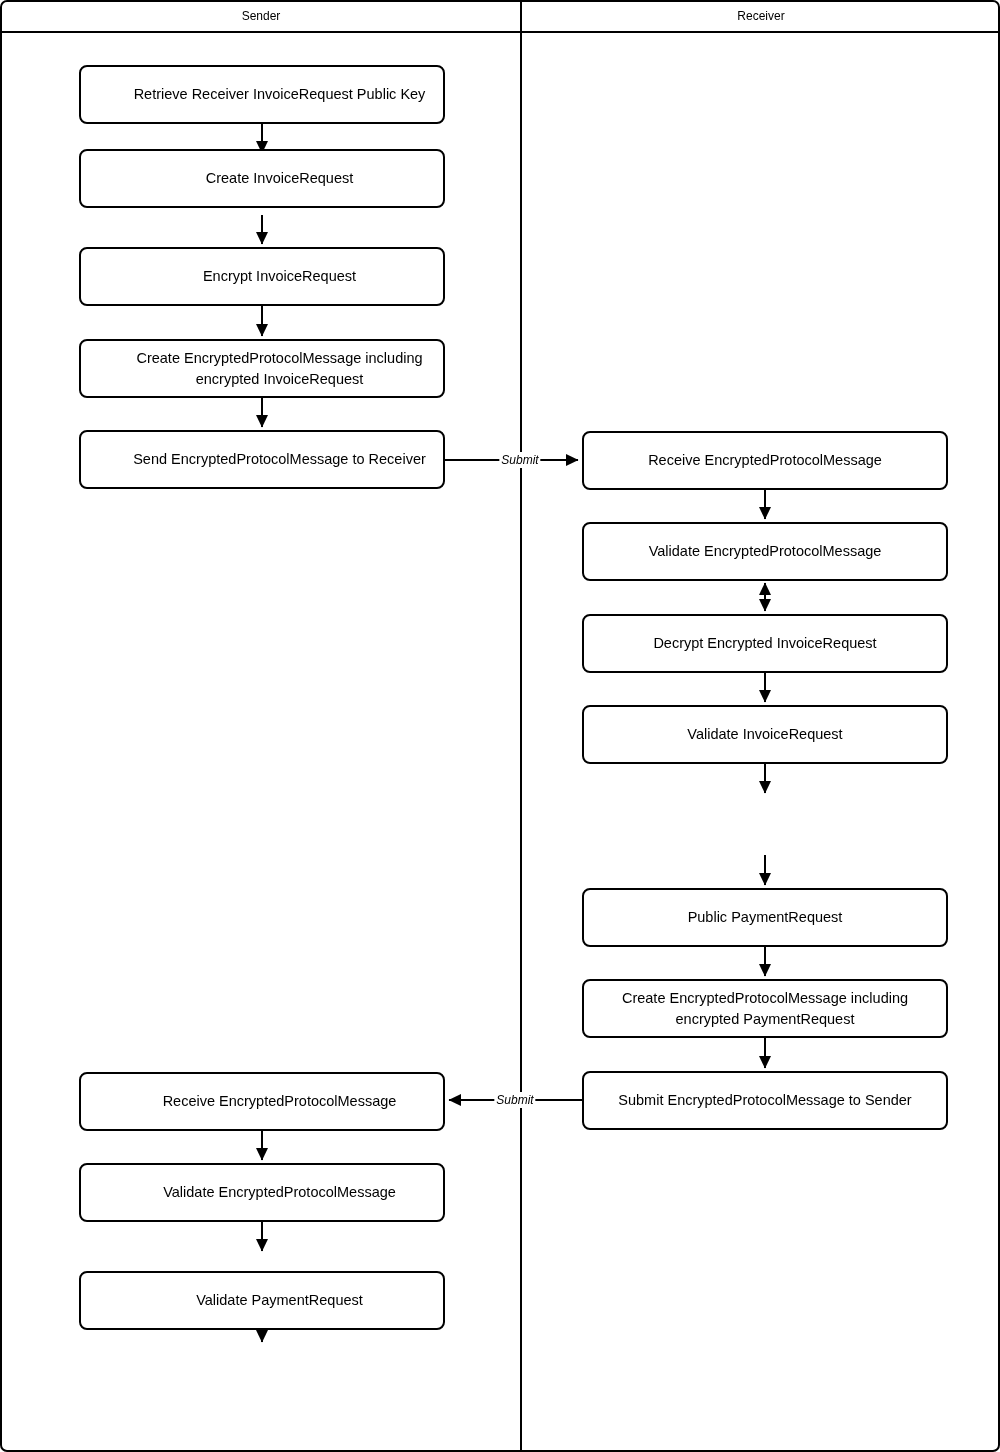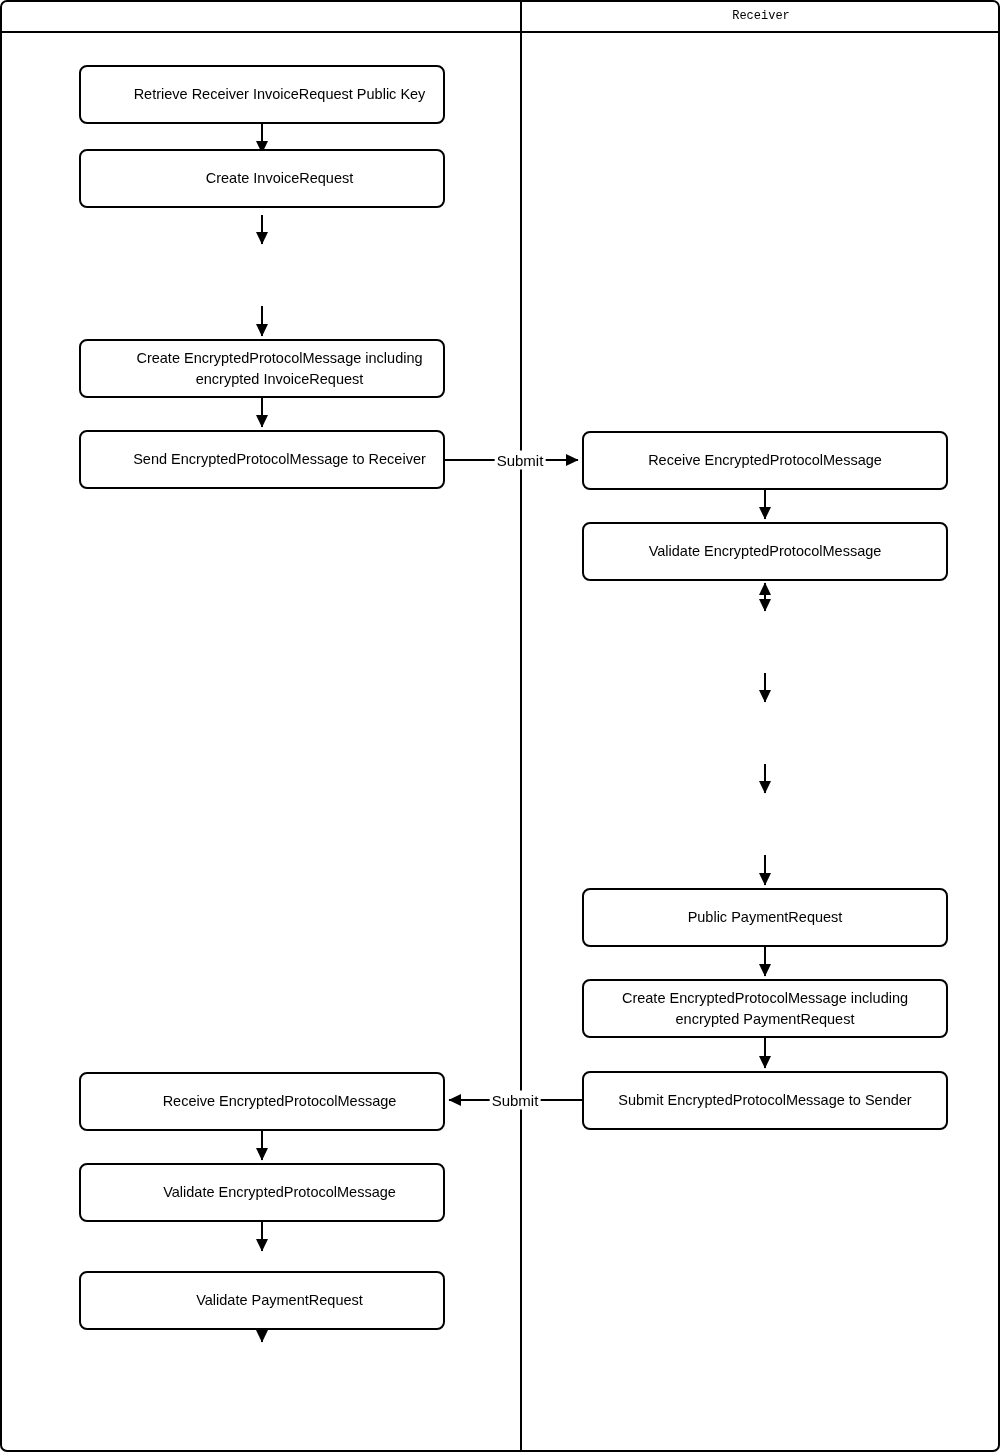--- a/index.html
+++ b/index.html
@@ -36,21 +36,21 @@
   .lane-header {
     position: absolute;
     top: 0;
     height: 29px;
     line-height: 29px;
     text-align: center;
     font-size: 12px;
     color: #000000;
   }
   .lane-header.sender   { left: 0;     width: 518px; }
-  .lane-header.receiver { left: 520px; width: 478px; font-family: Liberation Mono, monospace; }
+  .lane-header.receiver { left: 520px; width: 478px; }
 
   .arrows {
     position: absolute;
     left: 0; top: 0;
     pointer-events: none;
   }
   .arrows line { stroke: #000000; stroke-width: 2; }
 
   .node {
     position: absolute;
@@ -68,30 +68,32 @@
     line-height: 21px;
     padding: 0 5px;
   }
   .node.sender   { left: 77px; padding-left: 40px; }
   .node.receiver { left: 580px; }
 
   .edge-label {
     position: absolute;
     transform: translate(-50%, -50%);
     background: #ffffff;
-    font-size: 15px;
+    font-size: 12px;
     padding: 1px 2px;
     white-space: nowrap;
+    font-style: italic;
   }
 </style>
 </head>
 <body>
 
 <div class="canvas">
 
+  <div class="lane-header sender">Sender</div>
   <div class="lane-header receiver">Receiver</div>
   <div class="header-line"></div>
   <div class="lane-divider"></div>
 
   <svg class="arrows" width="1000" height="1452" viewBox="0 0 1000 1452">
     <defs>
       <marker id="arrow" markerUnits="userSpaceOnUse" markerWidth="14" markerHeight="13" refX="12.5" refY="6.5" orient="auto-start-reverse">
         <path d="M0.5,0.5 L13,6.5 L0.5,12.5 Z" fill="#000000"></path>
       </marker>
     </defs>
@@ -111,28 +113,31 @@
     <line x1="763" y1="853" x2="763" y2="883" marker-end="url(#arrow)"></line>
     <line x1="763" y1="945" x2="763" y2="974" marker-end="url(#arrow)"></line>
     <line x1="763" y1="1036" x2="763" y2="1066" marker-end="url(#arrow)"></line>
 
     <line x1="443" y1="458" x2="576" y2="458" marker-end="url(#arrow)"></line>
     <line x1="580" y1="1098" x2="447" y2="1098" marker-end="url(#arrow)"></line>
   </svg>
 
   <div class="node sender" style="top:63px">Retrieve Receiver InvoiceRequest Public Key</div>
   <div class="node sender" style="top:147px">Create InvoiceRequest</div>
+  <div class="node sender" style="top:245px">Encrypt InvoiceRequest</div>
   <div class="node sender" style="top:337px">Create EncryptedProtocolMessage including encrypted InvoiceRequest</div>
   <div class="node sender" style="top:428px">Send EncryptedProtocolMessage to Receiver</div>
   <div class="node sender" style="top:1070px">Receive EncryptedProtocolMessage</div>
   <div class="node sender" style="top:1161px">Validate EncryptedProtocolMessage</div>
   <div class="node sender" style="top:1269px">Validate PaymentRequest</div>
 
   <div class="node receiver" style="top:429px">Receive EncryptedProtocolMessage</div>
   <div class="node receiver" style="top:520px">Validate EncryptedProtocolMessage</div>
+  <div class="node receiver" style="top:612px">Decrypt Encrypted InvoiceRequest</div>
+  <div class="node receiver" style="top:703px">Validate InvoiceRequest</div>
   <div class="node receiver" style="top:886px">Public PaymentRequest</div>
   <div class="node receiver" style="top:1069px">Submit EncryptedProtocolMessage to Sender</div>
   <div class="node receiver" style="top:977px">Create EncryptedProtocolMessage including encrypted PaymentRequest</div>
 
   <span class="edge-label" style="left:518px; top:458px">Submit</span>
   <span class="edge-label" style="left:513px; top:1098px">Submit</span>
 
 </div>
 
 </body></html>

